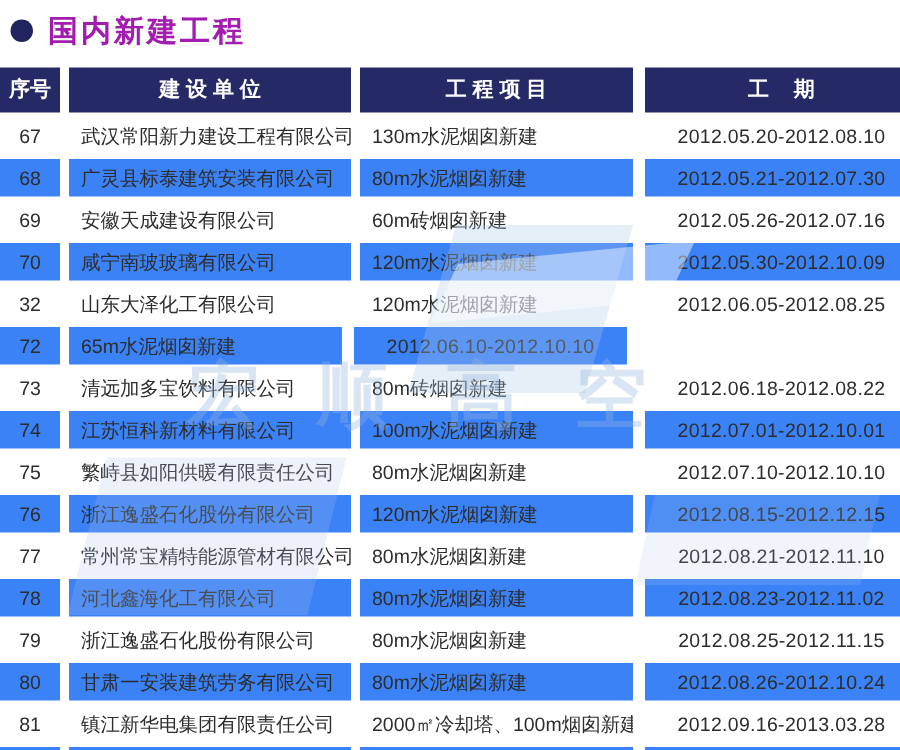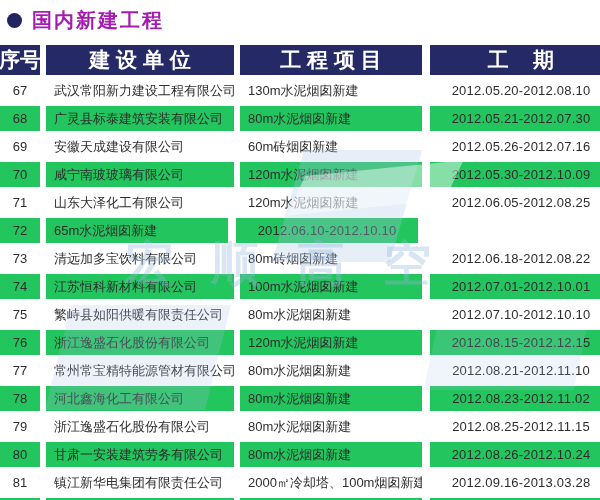--- a/index.html
+++ b/index.html
@@ -9,26 +9,26 @@
   }
   
   .title-row{position:absolute;top:7px;left:7px;height:26px;display:flex;align-items:center;z-index:1;}
   .bullet{width:15px;height:15px;border-radius:50%;background:#20255f;margin-right:10px;flex:0 0 auto;}
   .title-text{font-size:20px;font-weight:bold;color:#a21caf;letter-spacing:2px;white-space:nowrap;}
   
   .table{position:absolute;top:45px;left:0;width:600px;z-index:1;}
   .hrow,.row{display:flex;}
   .hrow{height:30px;margin-bottom:3px;}
   .hcell{
-    background:#252a66;color:#ffffff;font-size:21px;font-weight:bold;
+    background:#252a66;color:#ffffff;font-size:14px;font-weight:bold;
     display:flex;align-items:center;justify-content:center;white-space:pre;
   }
   .row{height:25px;margin-bottom:3px;}
   .row .cell{display:flex;align-items:center;font-size:13px;color:#2d2d2d;background:transparent;overflow:hidden;white-space:nowrap;}
-  .row.alt .cell{background:#22c55e;}
+  .row.alt .cell{background:#3b82f6;}
   .c-no{width:40px;justify-content:center;margin-right:6px;flex:0 0 auto;box-sizing:border-box;}
   .c-company{width:188px;padding-left:8px;margin-right:6px;flex:0 0 auto;box-sizing:border-box;}
   .c-project{width:182px;padding-left:8px;margin-right:8px;flex:0 0 auto;box-sizing:border-box;}
   .c-period{width:182px;justify-content:center;flex:0 0 auto;box-sizing:border-box;letter-spacing:0.2px;}
   .hcell.c-company,.hcell.c-project{padding-left:0;justify-content:center;}
   .row.sliver{height:8px;margin-bottom:0;}
   
   .watermark-layer{position:absolute;inset:0;z-index:2;pointer-events:none;}
   .wm-shape{position:absolute;background:rgba(173,198,231,0.30);}
   .wm-s1{left:288px;top:150px;width:118px;height:112px;transform:skewX(-16deg);}
@@ -84,21 +84,21 @@
     <div class="cell c-project">60m砖烟囱新建</div>
     <div class="cell c-period">2012.05.26-2012.07.16</div>
   </div>
         <div class="row alt">
     <div class="cell c-no">70</div>
     <div class="cell c-company">咸宁南玻玻璃有限公司</div>
     <div class="cell c-project">120m水泥烟囱新建</div>
     <div class="cell c-period">2012.05.30-2012.10.09</div>
   </div>
         <div class="row">
-    <div class="cell c-no">71</div>
+    <div class="cell c-no">32</div>
     <div class="cell c-company">山东大泽化工有限公司</div>
     <div class="cell c-project">120m水泥烟囱新建</div>
     <div class="cell c-period">2012.06.05-2012.08.25</div>
   </div>
         <div class="row alt">
     <div class="cell c-no">72</div>
     <div class="cell c-project">65m水泥烟囱新建</div>
     <div class="cell c-period">2012.06.10-2012.10.10</div>
   </div>
         <div class="row">

